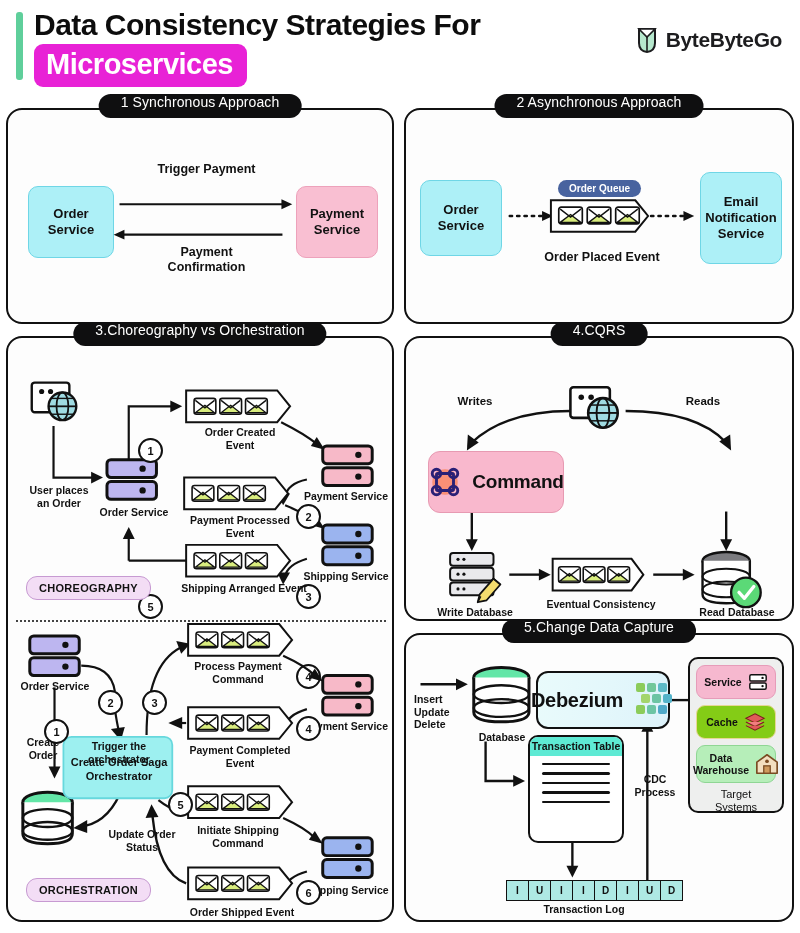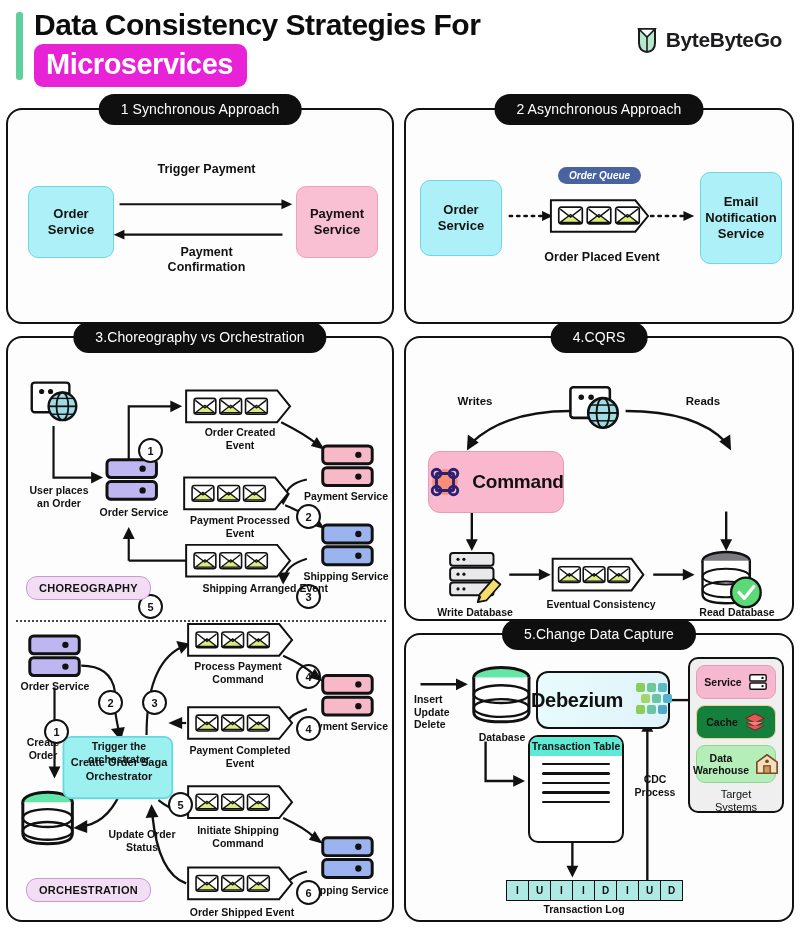--- a/index.html
+++ b/index.html
@@ -18,21 +18,21 @@
 
   
   .panel{position:absolute;background:#fdfdfd;border:2.5px solid #111;border-radius:16px;box-sizing:border-box;}
   .p1{left:6px;top:108px;width:388px;height:216px;}
   .p2{left:404px;top:108px;width:390px;height:216px;}
   .p3{left:6px;top:336px;width:388px;height:586px;}
   .p4{left:404px;top:336px;width:390px;height:285px;}
   .p5{left:404px;top:633px;width:390px;height:289px;}
 
   .pill{position:absolute;top:-16px;left:50%;transform:translateX(-50%);
-    background:#0f0f10;color:#fff;border-radius:18px;padding:7px 22px 8px;
+    background:#0f0f10;color:#fff;border-radius:18px;padding:0 22px 8px;
     font-size:14px;font-weight:500;white-space:nowrap;letter-spacing:.1px;}
 
   
   .svcbox{position:absolute;box-sizing:border-box;border:1.6px solid #6fcfe0;border-radius:10px;
     display:flex;align-items:center;justify-content:center;text-align:center;
     font-size:13px;font-weight:bold;line-height:1.22;color:#111;}
   .cyan{background:#adf0f7;border-color:#6fd6e6;}
   .pink{background:#f9bfd2;border-color:#eda2bb;}
 
   .lbl{position:absolute;font-size:12.5px;font-weight:bold;text-align:center;line-height:1.2;color:#111;}
@@ -63,21 +63,21 @@
   .debez{position:absolute;box-sizing:border-box;border:2px solid #111;border-radius:12px;
     background:linear-gradient(100deg,#e9fbfb 0%,#e3f7fb 55%,#ddf2fa 100%);
     display:flex;align-items:center;justify-content:center;gap:12px;}
   .debez-txt{font-size:20px;font-weight:600;color:#111;letter-spacing:-.3px;}
 
   
   .targets{position:absolute;box-sizing:border-box;border:2px solid #111;border-radius:10px;background:#eeefee;}
   .trow{box-sizing:border-box;border-radius:9px;height:34px;margin:6px 6px 0;display:flex;align-items:center;
     justify-content:center;gap:6px;font-size:10.5px;font-weight:bold;color:#111;text-align:center;line-height:1.15;}
   .t-service{background:#f6b8cf;border:1.2px solid #e69cb9;}
-  .t-cache{background:#15803d;border:1.2px solid #e7d795;}
+  .t-cache{background:#84cc16;border:1.2px solid #e7d795;}
   .t-dw{background:#b6eeb9;border:1.2px solid #8fd694;}
   .tcaption{text-align:center;font-size:11px;font-weight:normal;margin-top:5px;line-height:1.15;}
 
   
   .txtable{position:absolute;box-sizing:border-box;border:2px solid #111;border-radius:10px;background:#fff;overflow:hidden;}
   .txhead{background:#5eead4;font-size:10.5px;font-weight:bold;text-align:center;padding:3px 0 4px;color:#111;}
   .txline{height:2.4px;background:#111;margin:7px 12px 0;border-radius:2px;}
 
   
   .txlog{position:absolute;display:flex;border:1.4px solid #111;}
@@ -132,21 +132,21 @@
 </div>
 
 <div class="panel p2">
   <div class="pill">2 Asynchronous Approach</div>
 
   <div class="svcbox cyan" style="left:14px;top:70px;width:82px;height:76px;">
     <span style="white-space:pre-line">Order
 Service</span>
   </div>
 
-  <div class="queuebadge" style="left:152px;top:57px;font-style:italic;">Order Queue</div>
+  <div class="queuebadge" style="left:152px;top:70px;">Order Queue</div>
 
   <svg class="flow" viewBox="0 0 390 216">
     <g stroke="#111" stroke-width="2.4" fill="none" stroke-linecap="round" stroke-dasharray="2.5 5">
       <line x1="104" y1="108" x2="140" y2="108"></line>
       <line x1="248" y1="108" x2="284" y2="108"></line>
     </g>
     <polygon points="148,108 137,103 137,113" fill="#111"></polygon>
     <polygon points="292,108 281,103 281,113" fill="#111"></polygon>
     <path d="M146 92 L232 92 L245 108 L232 124 L146 124 Z" fill="#fff" stroke="#111" stroke-width="2"></path>
     <g>
@@ -301,21 +301,21 @@
   <div class="lbl-sm" style="left:6px;top:146px;width:90px;white-space:pre-line;">User places
 an Order</div>
   <div class="lbl-sm" style="left:80px;top:168px;width:92px;">Order Service</div>
   <div class="lbl-sm" style="left:290px;top:152px;width:96px;">Payment Service</div>
   <div class="lbl-sm" style="left:290px;top:232px;width:96px;">Shipping Service</div>
 
   <div class="lbl-sm" style="left:172px;top:88px;width:120px;white-space:pre-line;">Order Created
 Event</div>
   <div class="lbl-sm" style="left:166px;top:176px;width:132px;white-space:pre-line;">Payment Processed
 Event</div>
-  <div class="lbl-sm" style="left:152px;top:244px;width:168px;text-align:right;">Shipping Arranged Event</div>
+  <div class="lbl-sm" style="left:152px;top:244px;width:168px;">Shipping Arranged Event</div>
 
   <div class="tagbadge tag-choreo" style="left:18px;top:238px;">CHOREOGRAPHY</div>
 
   <svg class="flow" viewBox="0 0 388 586">
 
     <g>
       <rect x="22" y="300" width="50" height="18" rx="4" fill="#bdb6f0" stroke="#111" stroke-width="3"></rect>
       <circle cx="58" cy="309" r="3.2" fill="#111"></circle>
       <rect x="22" y="322" width="50" height="18" rx="4" fill="#bdb6f0" stroke="#111" stroke-width="3"></rect>
       <circle cx="58" cy="331" r="3.2" fill="#111"></circle>

